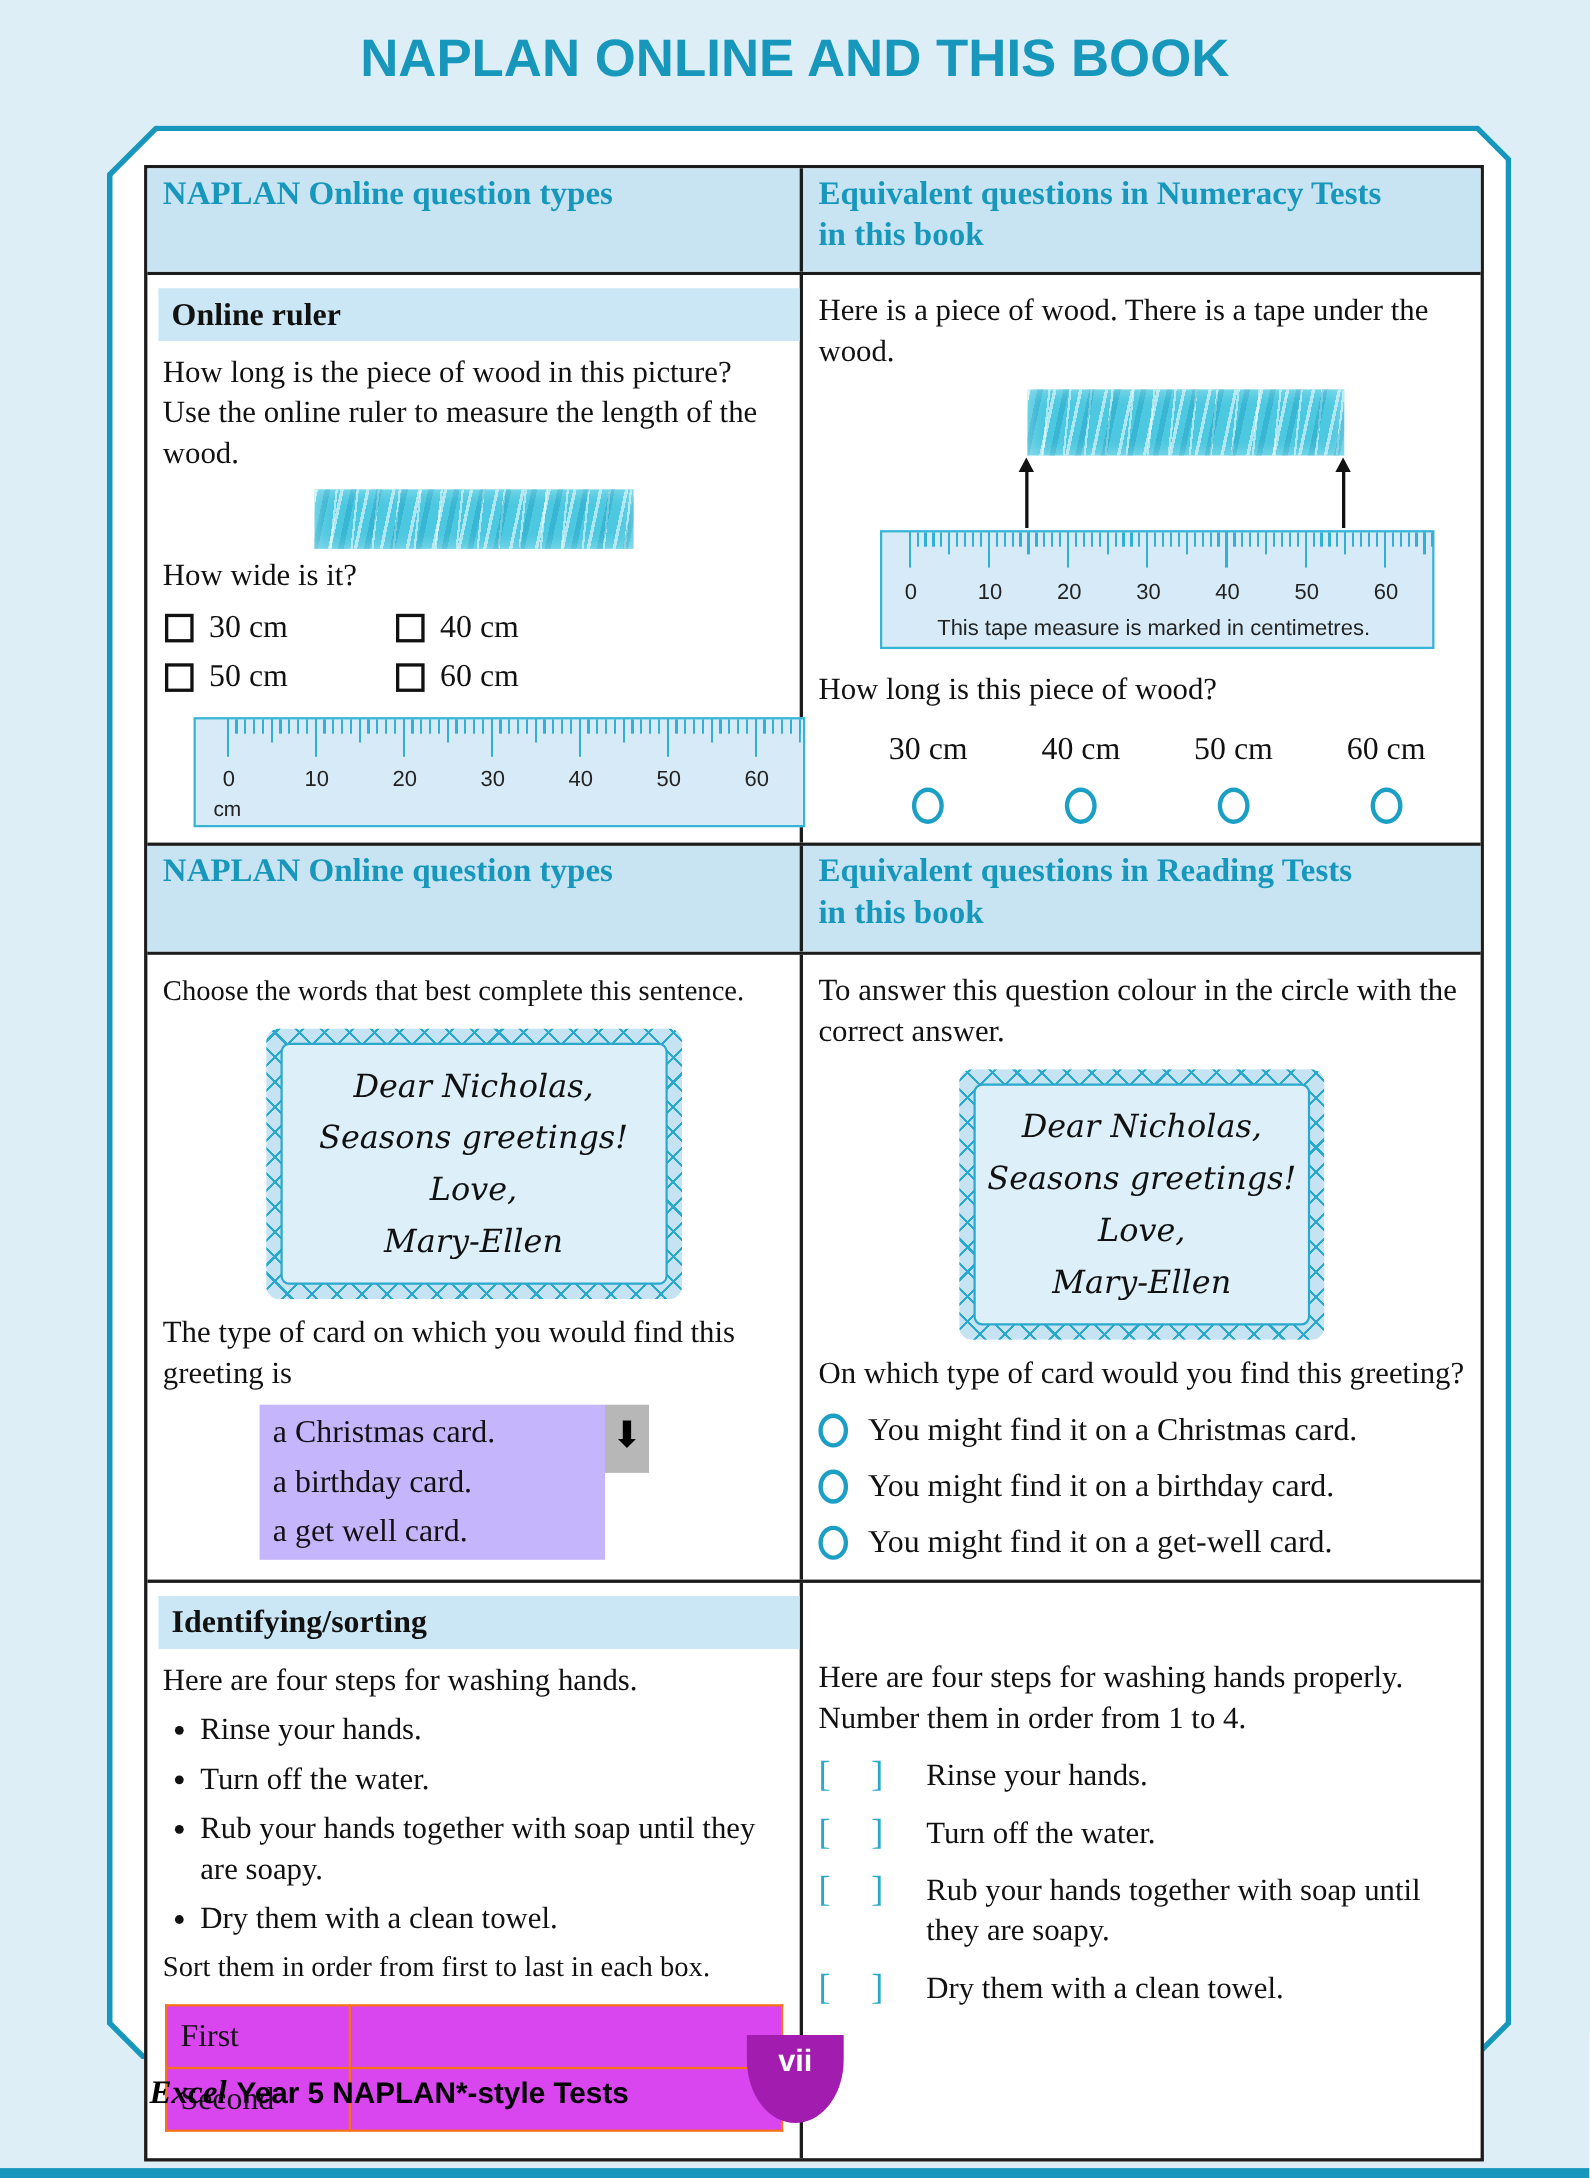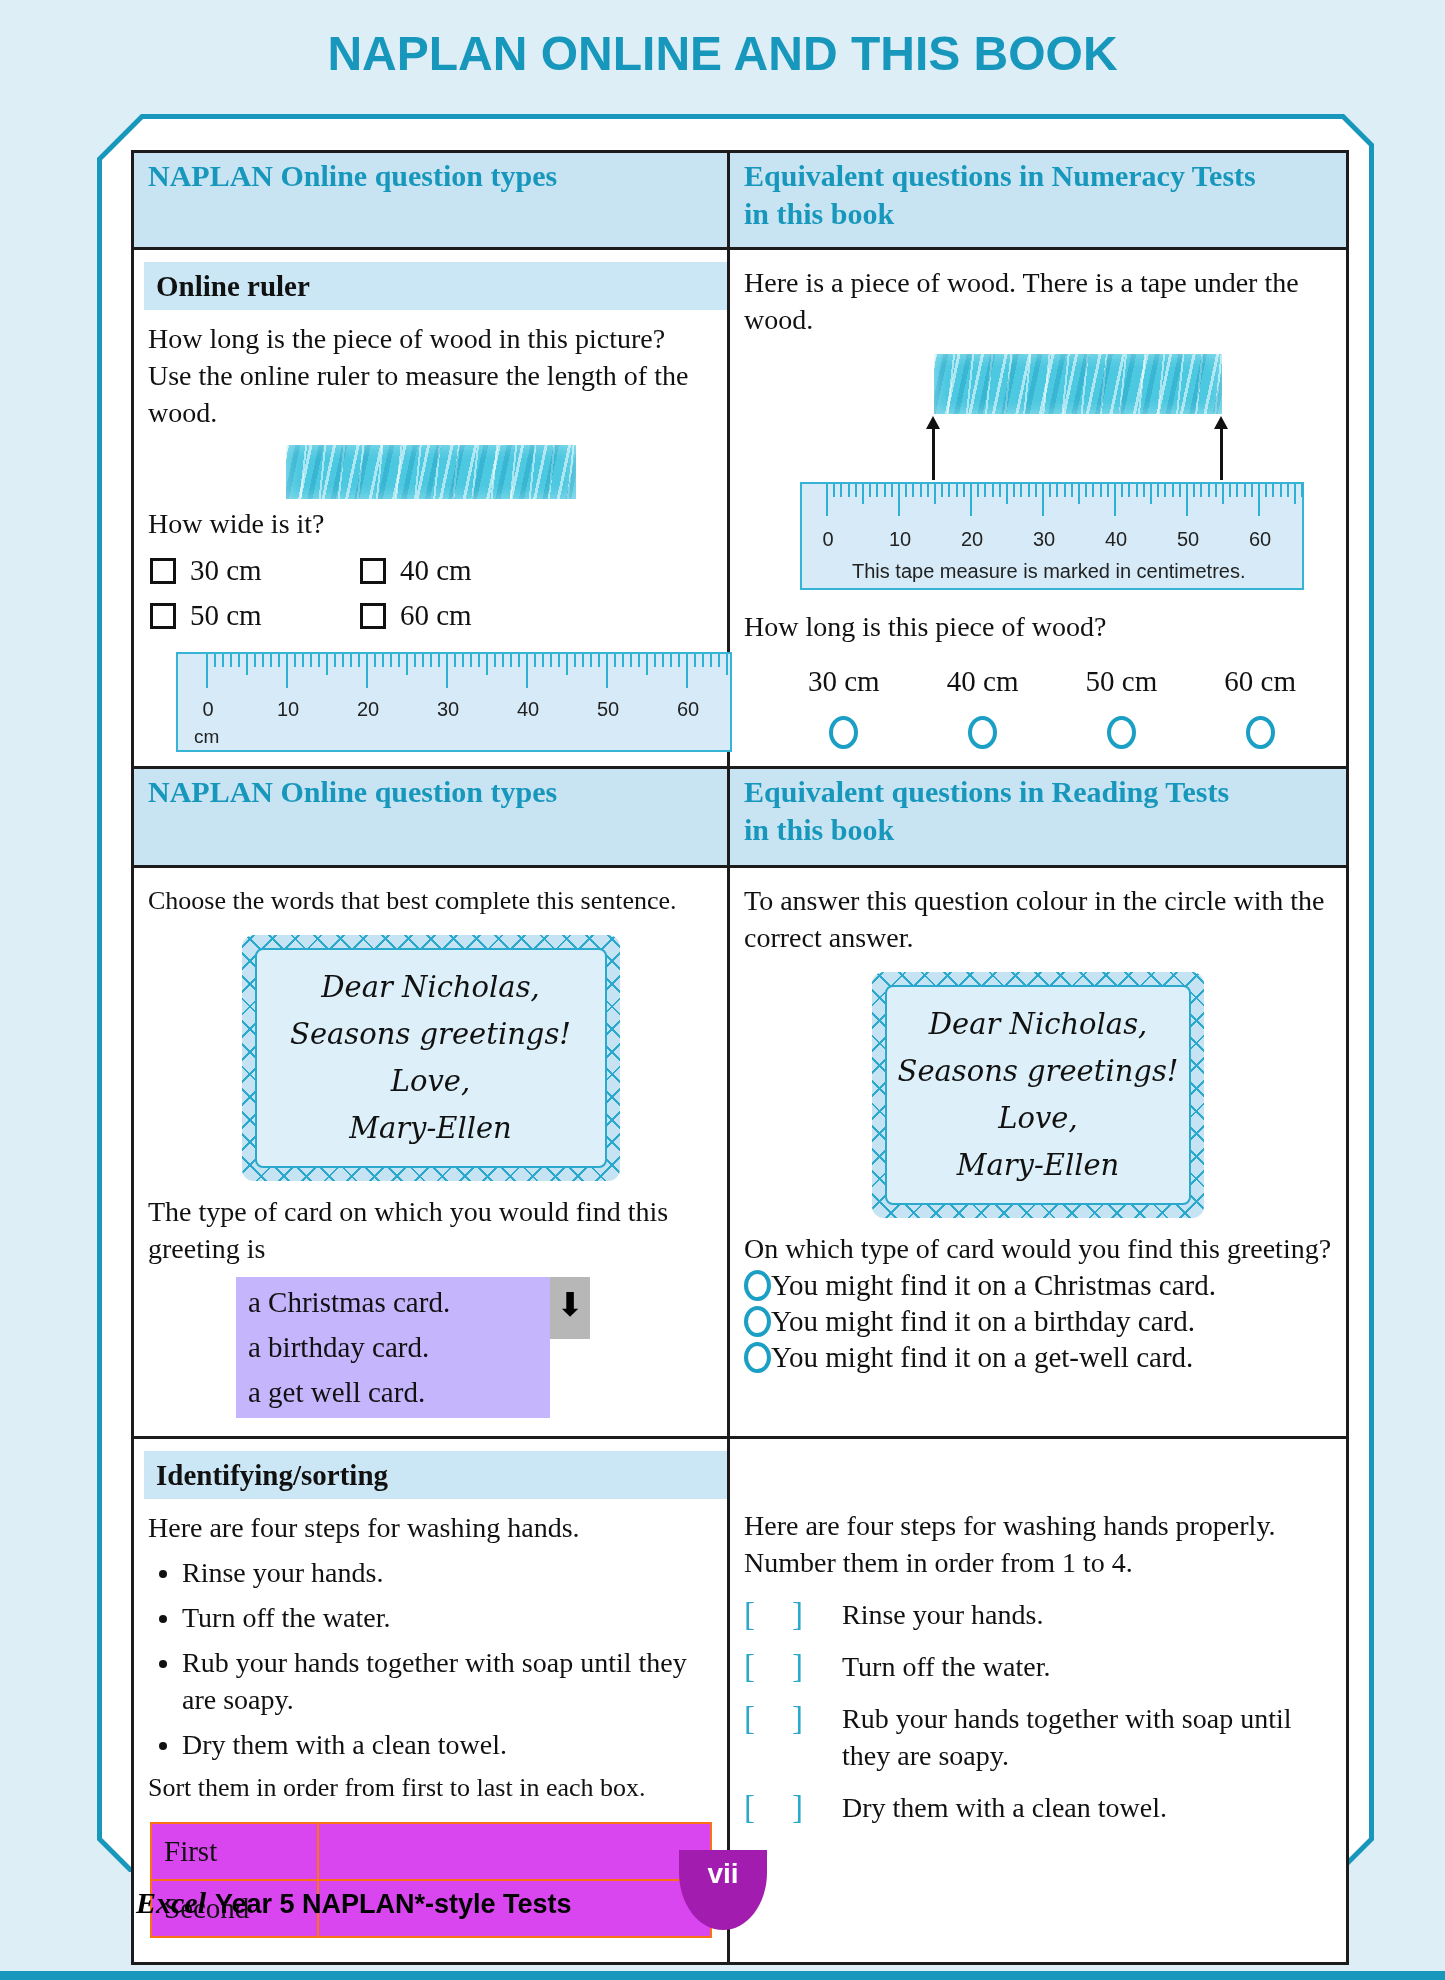--- a/index.html
+++ b/index.html
@@ -118,21 +118,21 @@
     font-family:"DejaVu Serif",serif;font-style:italic;font-size:29px;line-height:47px;
   }
   
   .dd{position:relative;width:314px;margin:10px 0 4px 88px;background:#c4b5fd;padding:3px 0}
   .ddline{font-size:29px;line-height:45px;padding:0 12px}
   .ddarrow{
     position:absolute;right:-40px;top:0;width:40px;height:62px;background:#b7b7b7;
     font-size:33px;line-height:56px;text-align:center;color:#000;
   }
   
-  .ropt2{display:flex;align-items:center;font-size:29px;line-height:36px}
+  .ropt2{display:flex;align-items:center;gap:18px;margin-top:15px;font-size:29px;line-height:36px}
   .radio2{flex:0 0 auto;width:19px;height:23px;border:4px solid #1b9fc4;border-radius:50%}
   
   ul.blist{margin:6px 0 0 6px;padding-left:28px}
   ul.blist li{font-size:28px;line-height:37px;margin-top:8px}
   
   table.slots{border-collapse:collapse;margin:16px 2px 4px 2px;width:562px}
   table.slots td{border:2px solid #f97316;height:53px;font-size:29px;background:#d946ef}
   .slot-lab{width:152px;padding-left:12px}
   
   .step{display:flex;margin-top:15px;font-size:28px;line-height:37px}

